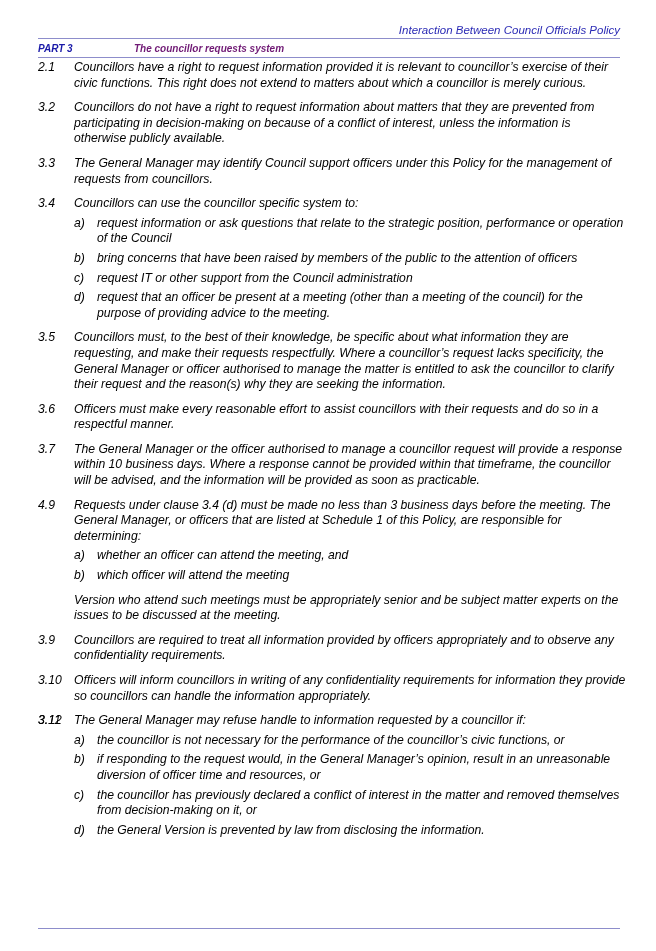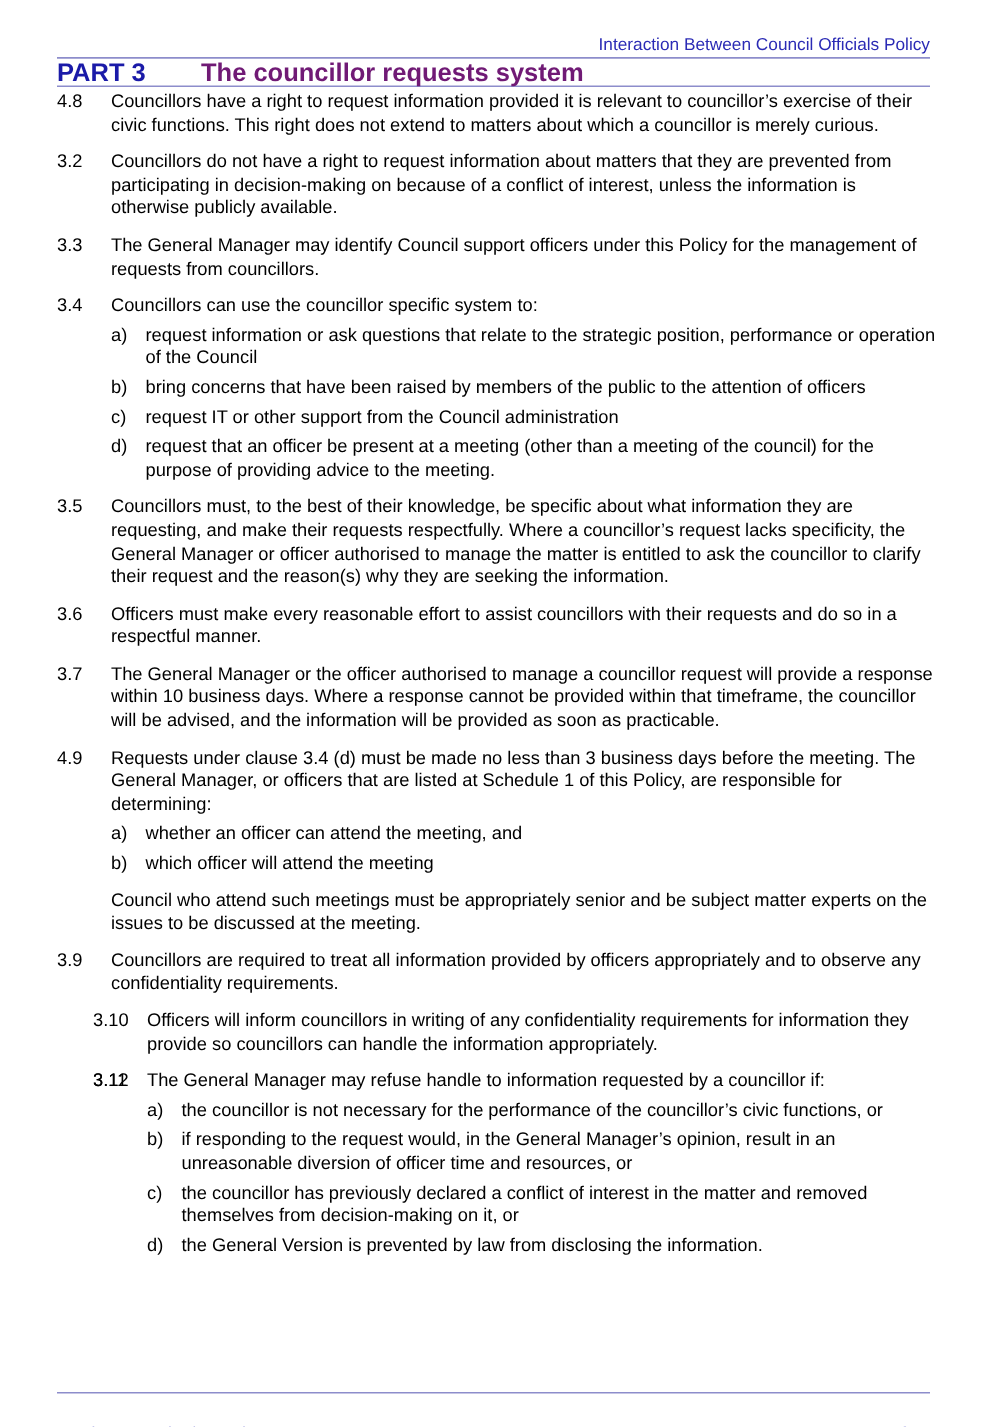--- a/index.html
+++ b/index.html
@@ -16,20 +16,21 @@
     position: relative;
     overflow: hidden;
   }
   .page {
     position: absolute;
     left: 0;
     top: 0;
     width: 656px;
     height: 741px;
     box-sizing: border-box;
+    font-style: italic;
   }
 
   
   .doc-header {
     position: absolute;
     left: 38px;
     top: 23px;
     width: 582px;
     text-align: right;
     font-size: 11.5px;
@@ -46,21 +47,21 @@
     top: 38px;
     width: 582px;
     border-top: 1px solid #8d8dcb;
     border-bottom: 1px solid #8d8dcb;
     height: 17px;
     box-sizing: content-box;
     padding-top: 1px;
   }
   .part-banner .part-label,
   .part-banner .part-title {
-    font-size: 17px;
+    font-size: 10px;
     font-weight: bold;
     color: #1a1aa8;
     line-height: 17px;
     display: inline-block;
     vertical-align: top;
   }
   .part-banner .part-label { width: 96px; }
 
   
   .body-content {
@@ -111,21 +112,21 @@
   }
 
   
   .tail-para {
     margin-top: 9px;
     font-size: 12.2px;
     line-height: 15.6px;
   }
 
   
-  .clause.wide { padding-left: 74px; margin-left: 24px; }
+  .clause.wide { padding-left: 74px; }
   .clause.wide > .num { width: 36px; }
 
   
   .doc-footer {
     position: absolute;
     left: 38px;
     top: 928px;
     width: 582px;
     border-top: 1px solid #8d8dcb;
     padding-top: 20px;
@@ -149,21 +150,21 @@
   <div class="doc-header" style="border-bottom-color: rgb(141, 141, 203); color: rgb(43, 43, 181);">
     <span>Interaction Between Council Officials Policy</span>
   </div>
 
   <div class="part-banner" style="border-top-color: rgb(141, 141, 203); border-bottom-color: rgb(141, 141, 203);">
     <span class="part-label" style="color: rgb(26, 26, 168);">PART 3</span><span class="part-title" style="color: #701a75;">The councillor requests system</span>
   </div>
 
   <div class="body-content">
       <div class="clause">
-        <span class="num">4.8</span>
+        <span class="num">2.1</span>
         <span class="text">Councillors have a right to request information provided it is relevant to councillor’s exercise of their civic functions. This right does not extend to matters about which a councillor is merely curious.</span>
       </div>
       <div class="clause">
         <span class="num">3.2</span>
         <span class="text">Councillors do not have a right to request information about matters that they are prevented from participating in decision-making on because of a conflict of interest, unless the information is otherwise publicly available.</span>
       </div>
       <div class="clause">
         <span class="num">3.3</span>
         <span class="text">The General Manager may identify Council support officers under this Policy for the management of requests from councillors.</span>
       </div>
@@ -189,21 +190,21 @@
         <span class="num">3.7</span>
         <span class="text">The General Manager or the officer authorised to manage a councillor request will provide a response within 10 business days. Where a response cannot be provided within that timeframe, the councillor will be advised, and the information will be provided as soon as practicable.</span>
       </div>
       <div class="clause">
         <span class="num">4.9</span>
         <span class="text">Requests under clause 3.4 (d) must be made no less than 3 business days before the meeting. The General Manager, or officers that are listed at Schedule 1 of this Policy, are responsible for determining:</span>
         <ul class="sublist">
           <li><span class="marker">a)</span><span>whether an officer can attend the meeting, and</span></li>
           <li><span class="marker">b)</span><span>which officer will attend the meeting</span></li>
         </ul>
-        <div class="tail-para">Council who attend such meetings must be appropriately senior and be subject matter experts on the issues to be discussed at the meeting.</div>
+        <div class="tail-para">Version who attend such meetings must be appropriately senior and be subject matter experts on the issues to be discussed at the meeting.</div>
       </div>
       <div class="clause">
         <span class="num">3.9</span>
         <span class="text">Councillors are required to treat all information provided by officers appropriately and to observe any confidentiality requirements.</span>
       </div>
       <div class="clause wide">
         <span class="num">3.10</span>
         <span class="text">Officers will inform councillors in writing of any confidentiality requirements for information they provide so councillors can handle the information appropriately.</span>
       </div>
       <div class="clause wide">

